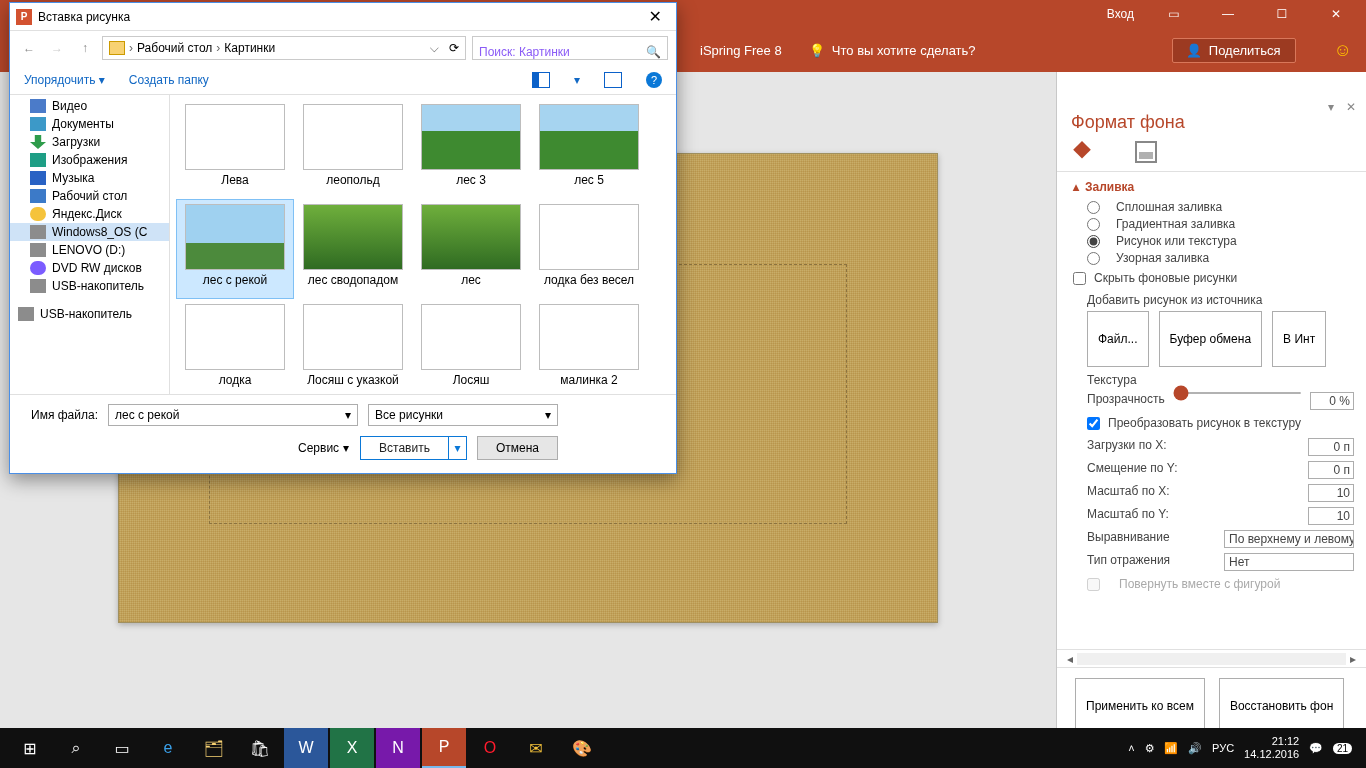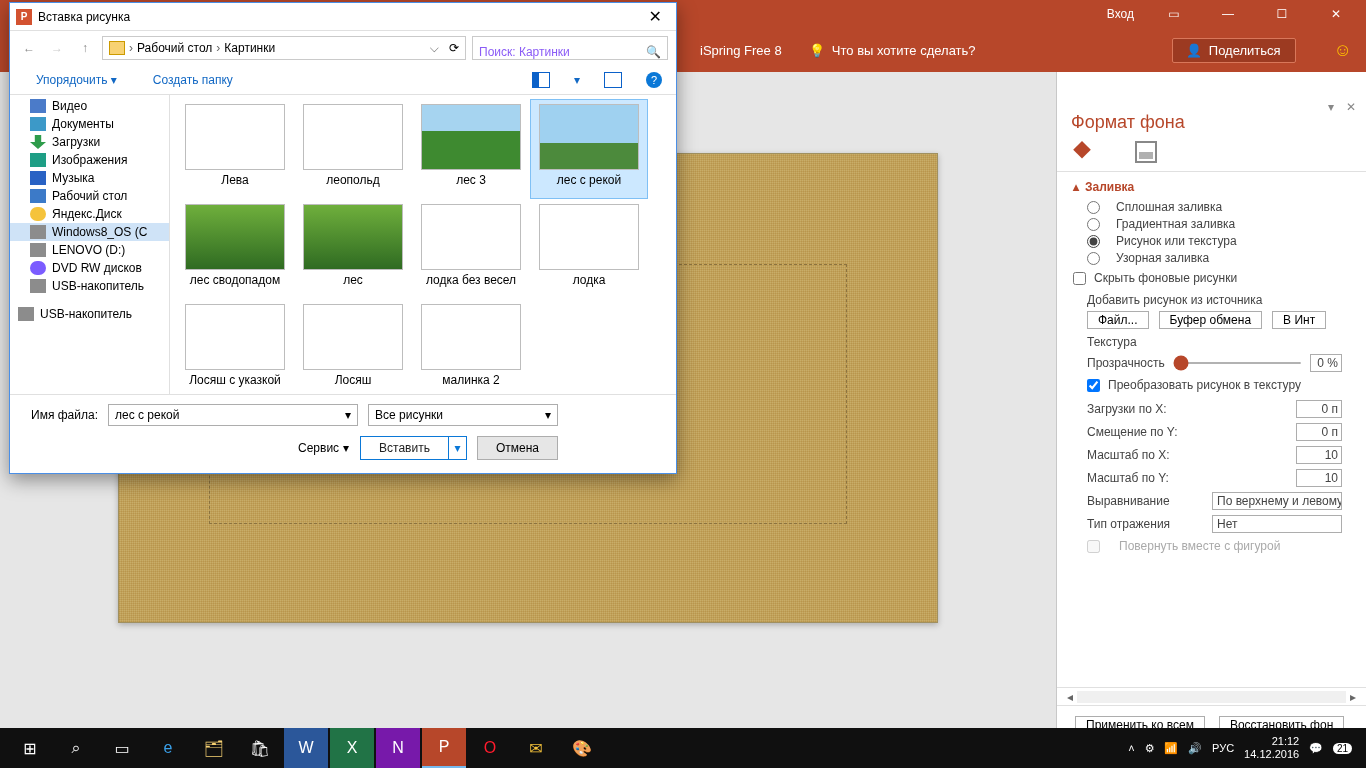--- a/index.html
+++ b/index.html
@@ -35,22 +35,22 @@
 .fp-icons .ic.eff { clip-path: polygon(25% 5%,75% 5%,95% 40%,75% 95%,25% 95%,5% 40%); border:1px solid #888;}
 .fp-icons .ic.pic { border:2px solid #888; position:relative;}
 .fp-icons .ic.pic::after{content:"";position:absolute;left:2px;right:2px;bottom:2px;height:7px;background:#b0b0b0;}
 .fp-scroll { flex:1; overflow:auto; padding: 8px 12px 8px 16px; }
 .fp-section-h { color:#B7472A; font-weight:600; margin-bottom:6px; display:flex; gap:6px;}
 .fp-radio { display:flex; align-items:center; gap:16px; margin:3px 0 3px 14px;}
 .fp-radio input{ accent-color:#444;}
 .fp-check { display:flex; align-items:center; gap:8px; margin:6px 0 8px 0;}
 .fp-sub { margin:8px 0 4px 14px; color:#444;}
 .fp-btnrow { display:flex; gap:10px; margin:4px 0 6px 14px;}
-.fp-btn { border:1px solid #ADADAD; background:#fff; padding:1px 10px; font-size:12px;}
-.fp-row { display:flex; align-items:center; margin:5px 12px 5px 14px; gap:8px;}
+.fp-btn { border:1px solid #ADADAD; background:#fff; padding:20px 10px; font-size:12px;}
+.fp-row { display:flex; align-items:flex-start; margin:5px 0 5px 14px; gap:8px;}
 .fp-row label{ flex:1; white-space:nowrap; }
 .fp-num { width:46px; border:1px solid #ADADAD; padding:1px 3px; font-size:12px; text-align:right;}
 .fp-combo { border:1px solid #ADADAD; padding:1px 4px; font-size:12px; flex:0 0 130px; overflow:hidden; white-space:nowrap;}
 .fp-slider { flex:1; accent-color:#B7472A; height:2px;}
 .fp-foot { display:flex; gap:14px; padding:10px 18px; border-top:1px solid #E0E0E0;}
 .fp-hscroll { height:18px; border-top:1px solid #E0E0E0; display:flex; align-items:center; padding:0 6px;}
 .fp-hscroll .arrow{width:14px;text-align:center;color:#666;}
 .fp-hscroll .track{flex:1;height:12px;background:#F0F0F0;}
 
 
@@ -66,21 +66,21 @@
 .dlg-titlebar .p-icon{width:16px;height:16px;background:#D35230;color:#fff;font-size:10px;font-weight:bold;display:flex;align-items:center;justify-content:center;margin-right:6px;}
 .dlg-titlebar .title{flex:1;font-size:12px;}
 .dlg-close{font-size:16px;padding:0 8px;cursor:pointer;}
 .dlg-nav{height:34px;display:flex;align-items:center;padding:0 8px;gap:6px;}
 .nav-btn{width:22px;height:22px;display:flex;align-items:center;justify-content:center;color:#888;border-radius:3px;}
 .crumb{display:flex;align-items:center;gap:4px;border:1px solid #CACACA;height:24px;padding:0 6px;flex:1;}
 .crumb .fold-ic{width:16px;height:14px;background:#F8D273;border:1px solid #CC9A00;}
 .crumb .sep{color:#666;}
 .search{width:196px;height:24px;border:1px solid #CACACA;display:flex;align-items:flex-end;padding:0 6px;color:#8b5cf6;}
 .dlg-toolbar{height:30px;display:flex;align-items:center;padding:0 14px;gap:24px;border-bottom:1px solid #E0E0E0;}
-.dlg-toolbar .link{color:#1268C4;cursor:pointer;margin-left:12px;}
+.dlg-toolbar .link{color:#1268C4;cursor:pointer;}
 .dlg-toolbar .spacer{flex:1;}
 .dlg-toolbar .viewic{width:18px;height:16px;border:1px solid #0B61C9;background:linear-gradient(90deg,#0B61C9 40%,#fff 40%);}
 .dlg-toolbar .panelic{width:18px;height:16px;border:1px solid #0B61C9;}
 .dlg-toolbar .help{width:16px;height:16px;border-radius:8px;background:#0B78D7;color:#fff;display:flex;align-items:center;justify-content:center;font-size:11px;}
 .dlg-body{flex:1;display:flex;min-height:0;}
 .tree{width:160px;border-right:1px solid #E0E0E0;overflow:hidden;padding-top:2px;}
 .tnode{display:flex;align-items:center;gap:6px;padding:2px 4px 2px 20px;white-space:nowrap;}
 .tnode.sel{background:#CFE3F7;}
 .tnode .ic{width:16px;height:14px;flex:0 0 16px;}
 .ic.video{background:#4B7BC9;}
@@ -357,20 +357,24 @@
           <div class="fname">Лева</div>
         </div>
         <div class="fitem">
           <div class="thumb char"></div>
           <div class="fname">леопольд</div>
         </div>
         <div class="fitem">
           <div class="thumb forest2"></div>
           <div class="fname">лес 3</div>
         </div>
+        <div class="fitem">
+          <div class="thumb forest2"></div>
+          <div class="fname">лес 5</div>
+        </div>
         <div class="fitem sel">
           <div class="thumb sky"></div>
           <div class="fname">лес с рекой</div>
         </div>
         <div class="fitem">
           <div class="thumb forest"></div>
           <div class="fname">лес сводопадом</div>
         </div>
         <div class="fitem">
           <div class="thumb forest"></div>

